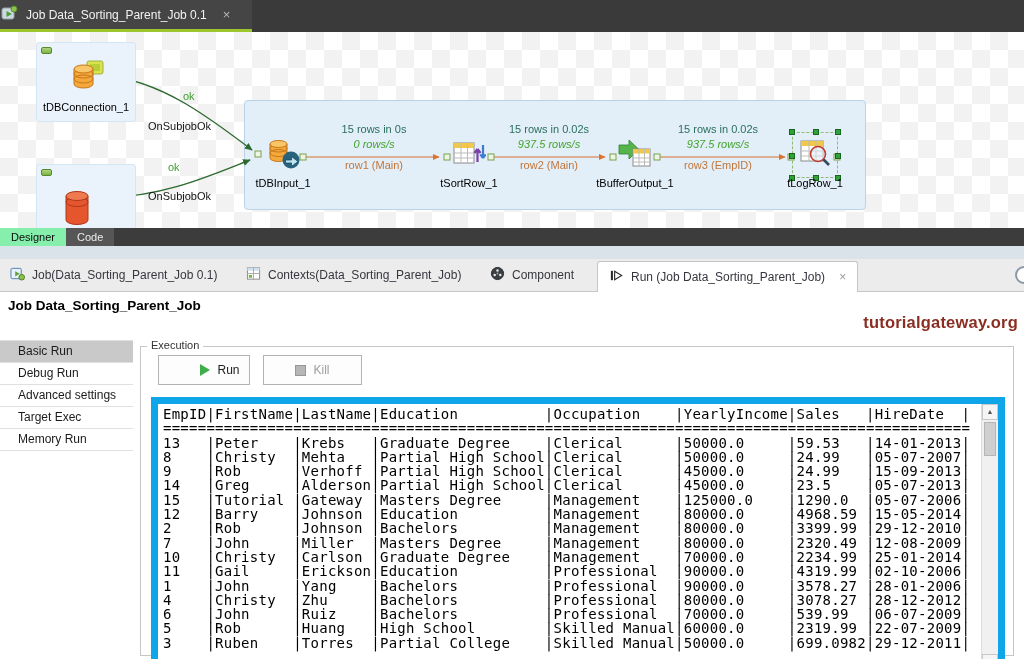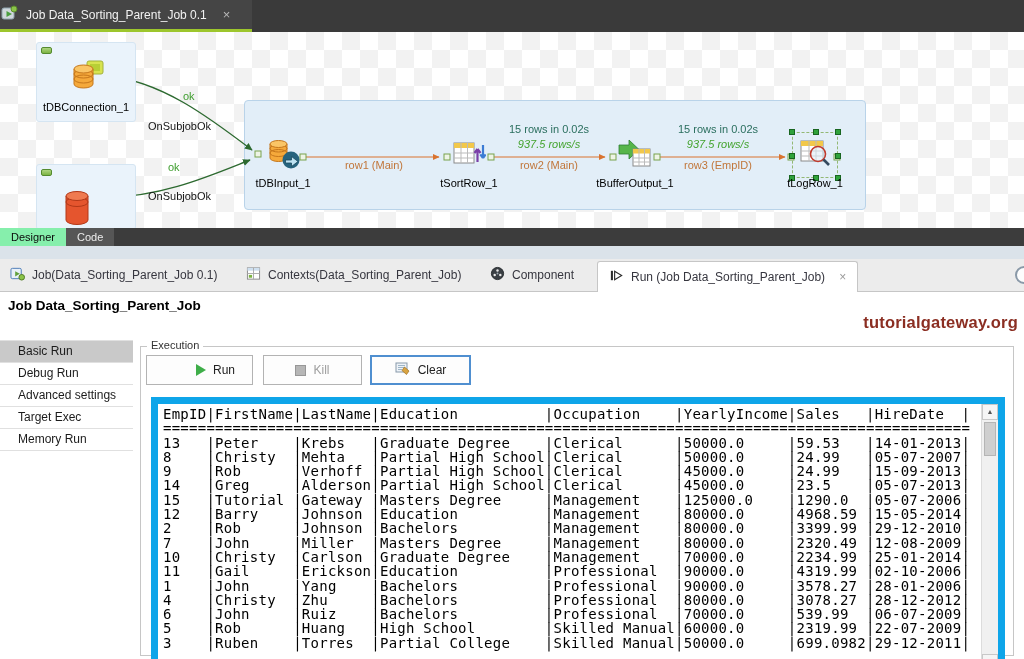--- a/index.html
+++ b/index.html
@@ -86,21 +86,21 @@
     border-bottom:1px solid #e0e0e0; cursor:pointer; background:#fff; }
   .side-item.selected { background:#c9c9c9; }
 
   #execgroup { position:absolute; left:140px; top:54px; width:874px; height:310px;
     border:1px solid #c6c6c6; }
   #exec-legend { position:absolute; left:6px; top:-8px; background:#fff; padding:0 4px;
     font-size:11px; color:#333; }
   .xbtn { position:absolute; top:8px; height:30px; background:#fdfdfd; border:1px solid #b3b3b3;
     font-family:"Liberation Sans", sans-serif; font-size:12px; color:#222;
     display:flex; align-items:center; justify-content:center; gap:7px; cursor:pointer; }
-  #btn-run { left:5px; width:107px;padding-left:32px; }
+  #btn-run { left:17px; width:92px;padding-left:32px; }
   #btn-kill { left:122px; width:99px; color:#9e9e9e; }
   #btn-clear { left:229px; width:101px; border:2px solid #4f8fd0; }
   .play-tri { width:0; height:0; border-left:10px solid #3fae49;
     border-top:6px solid transparent; border-bottom:6px solid transparent; }
   .kill-sq { width:11px; height:11px; background:#b6b6b6; border:1px solid #979797; }
 
   #console { position:absolute; left:10px; top:50px; width:854px; height:280px;
     background:#fff; border:7px solid #0ea5e9; }
   #console-pre { position:absolute; left:5px; top:3px; right:21px; bottom:3px; overflow:hidden;
     font-family:"DejaVu Sans Mono", monospace; font-size:14px; line-height:14.3px;
@@ -259,20 +259,24 @@
         </svg>
       </span>
       <div class="slabel">tLogRow_1</div>
     </div>
 
     <div class="ok-lbl" style="left:183px;top:58px">ok</div>
     <div class="trig-lbl" style="left:148px;top:88px">OnSubjobOk</div>
     <div class="ok-lbl" style="left:168px;top:129px">ok</div>
     <div class="trig-lbl" style="left:148px;top:158px">OnSubjobOk</div>
 
+    <div class="stats" id="g1">
+      <div class="st">15 rows in 0s</div>
+      <div class="rt">0 rows/s</div>
+    </div>
     <div class="rowlbl" id="g1l">row1 (Main)</div>
     <div class="stats" id="g2">
       <div class="st">15 rows in 0.02s</div>
       <div class="rt">937.5 rows/s</div>
     </div>
     <div class="rowlbl" id="g2l">row2 (Main)</div>
     <div class="stats" id="g3">
       <div class="st">15 rows in 0.02s</div>
       <div class="rt">937.5 rows/s</div>
     </div>
@@ -348,30 +352,20 @@
     <div id="execgroup">
       <span id="exec-legend">Execution</span>
 
       <button class="xbtn" id="btn-run">
         <span class="play-tri"></span>
         <span>Run</span>
       </button>
       <button class="xbtn" id="btn-kill">
         <span class="kill-sq"></span>
         <span>Kill</span>
-      </button>
-      <button class="xbtn" id="btn-clear">
-        <span>
-          <svg width="16" height="15" viewBox="0 0 16 15">
-            <rect x="1" y="2" width="11" height="9" fill="#eef3f8" stroke="#8899aa"></rect>
-            <path d="M3 4.5 h7 M3 6.5 h7 M3 8.5 h4" stroke="#9fb6c8"></path>
-            <path d="M9.5 6 l4.5 4 -2.5 3.5 -4.5 -4 z" fill="#d9a441" stroke="#a07020" stroke-width="0.7"></path>
-          </svg>
-        </span>
-        <span>Clear</span>
       </button>
 
       <div id="console">
         <pre id="console-pre">EmpID|FirstName|LastName|Education          |Occupation    |YearlyIncome|Sales   |HireDate  |
 =============================================================================================
 13   |Peter    |Krebs   |Graduate Degree    |Clerical      |50000.0     |59.53   |14-01-2013|
 8    |Christy  |Mehta   |Partial High School|Clerical      |50000.0     |24.99   |05-07-2007|
 9    |Rob      |Verhoff |Partial High School|Clerical      |45000.0     |24.99   |15-09-2013|
 14   |Greg     |Alderson|Partial High School|Clerical      |45000.0     |23.5    |05-07-2013|
 15   |Tutorial |Gateway |Masters Degree     |Management    |125000.0    |1290.0  |05-07-2006|

